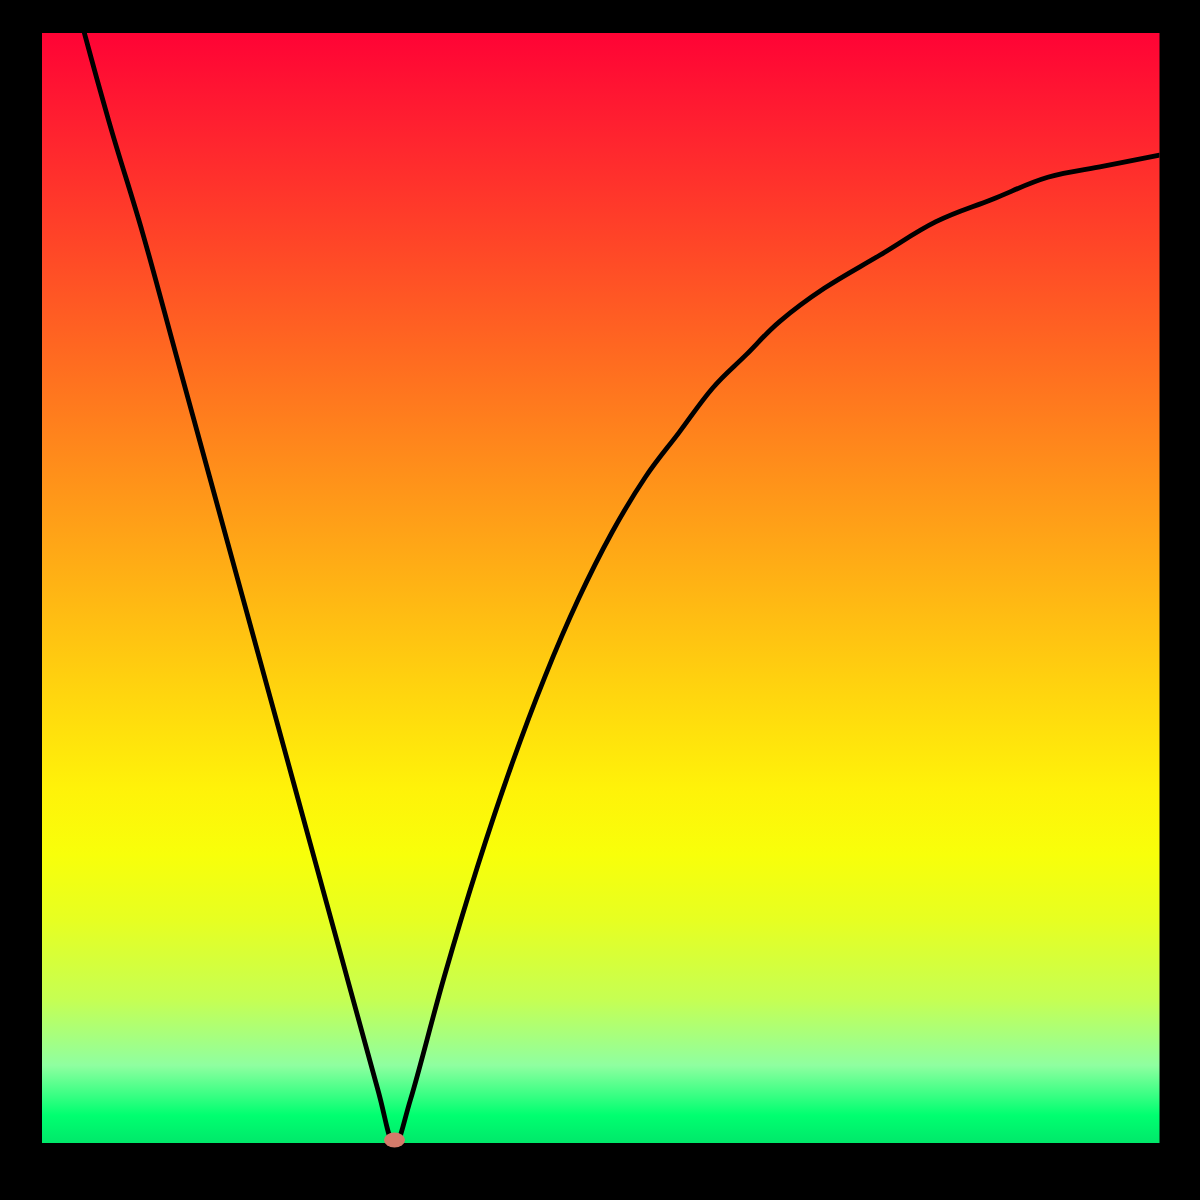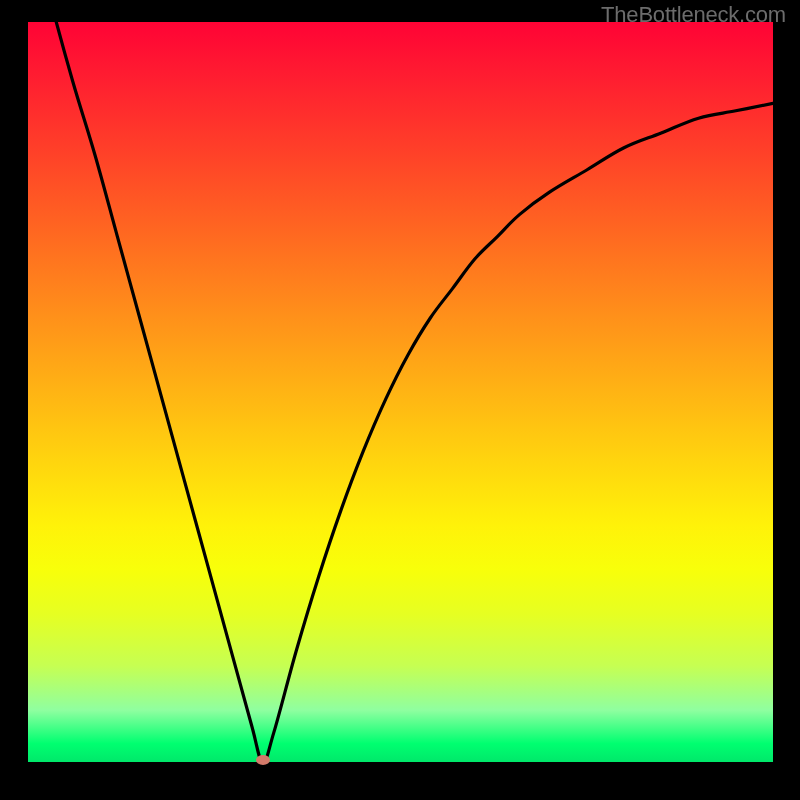--- a/index.html
+++ b/index.html
@@ -71,15 +71,14 @@
   <div class="plot-area">
 
     <svg class="curve" viewBox="0 0 745 740" preserveAspectRatio="none">
       <path id="curve-path" fill="none" stroke="#000" stroke-width="3.2" stroke-linecap="round" stroke-linejoin="round" d="M 0.00 -111.00 C 4.02 -95.02, 14.30 -52.84, 22.35 -22.20 C 30.40 8.44, 36.65 31.23, 44.70 59.20 C 52.75 87.17, 59.00 105.23, 67.05 133.20 C 75.10 161.17, 81.35 185.30, 89.40 214.60 C 97.45 243.90, 103.70 266.70, 111.75 296.00 C 119.80 325.30, 126.05 348.10, 134.10 377.40 C 142.15 406.70, 148.40 429.50, 156.45 458.80 C 164.50 488.10, 170.75 510.90, 178.80 540.20 C 186.85 569.50, 193.10 592.30, 201.15 621.60 C 209.20 650.90, 217.47 681.69, 223.50 703.00 C 229.53 724.31, 230.65 738.67, 234.68 740.00 C 238.70 741.33, 239.82 730.38, 245.85 710.40 C 251.88 690.42, 260.15 656.97, 268.20 629.00 C 276.25 601.03, 282.50 580.31, 290.55 555.00 C 298.60 529.69, 304.85 511.04, 312.90 488.40 C 320.95 465.76, 327.20 449.18, 335.25 429.20 C 343.30 409.22, 349.55 394.72, 357.60 377.40 C 365.65 360.08, 371.90 347.65, 379.95 333.00 C 388.00 318.35, 394.25 307.99, 402.30 296.00 C 410.35 284.01, 416.60 277.06, 424.65 266.40 C 432.70 255.74, 438.95 246.12, 447.00 236.80 C 455.05 227.48, 461.30 222.59, 469.35 214.60 C 477.40 206.61, 482.31 200.39, 491.70 192.40 C 501.09 184.41, 509.43 178.19, 521.50 170.20 C 533.57 162.21, 545.34 155.99, 558.75 148.00 C 572.16 140.01, 582.59 132.46, 596.00 125.80 C 609.41 119.14, 619.84 116.33, 633.25 111.00 C 646.66 105.67, 657.09 100.20, 670.50 96.20 C 683.91 92.20, 694.34 91.46, 707.75 88.80 C 721.16 86.14, 738.29 82.73, 745.00 81.40"></path>
     </svg>
 
     <div id="min-dot" class="minimum-dot" style="left: 234.675px; top: 738px;"></div>
 
   </div>
 
-  <div class="watermark">TheBottleneck.com</div>
 
 </div>
 
 </body></html>

